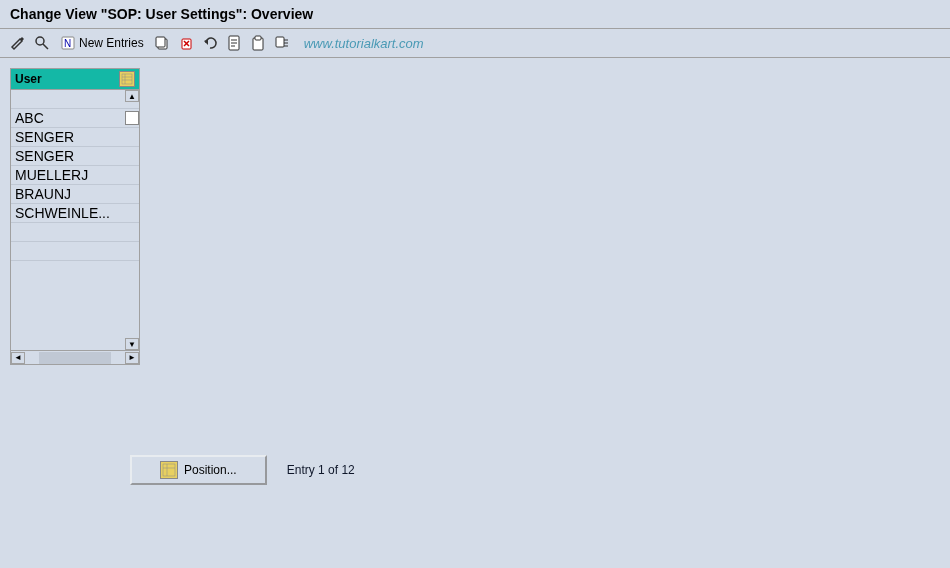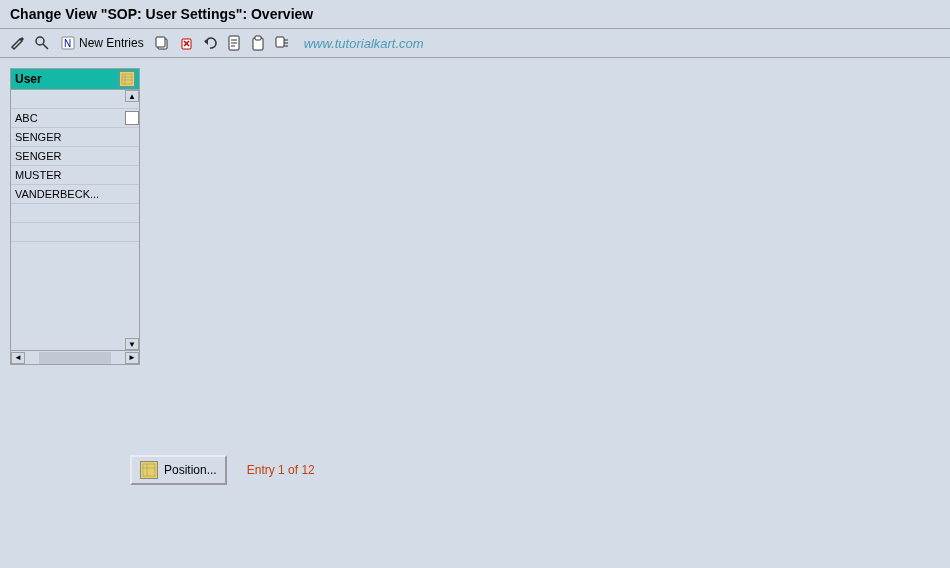--- a/index.html
+++ b/index.html
@@ -120,21 +120,21 @@
       display: flex;
       align-items: center;
       border-bottom: 1px solid #c0c8d4;
       height: 19px;
       padding-left: 4px;
       cursor: pointer;
       position: relative;
     }
 
     .row-text {
-      font-size: 11px;
+      font-size: 14px;
       color: #000;
       overflow: hidden;
       white-space: nowrap;
     }
 
     
     .checkbox-col {
       position: absolute;
       right: 0;
       width: 14px;
@@ -165,42 +165,42 @@
       display: flex;
       align-items: center;
       gap: 20px;
       padding-left: 130px;
     }
 
     .position-btn {
       display: flex;
       align-items: center;
       gap: 6px;
-      padding: 4px 8px;
+      padding: 4px 28px;
       background-color: #d4dce8;
       border: 2px outset #e8ecf0;
       cursor: pointer;
       font-size: 12px;
     }
 
     .position-icon {
       width: 18px;
       height: 18px;
       background-color: #e8d060;
       border: 1px solid #888;
       display: flex;
       align-items: center;
       justify-content: center;
       font-size: 9px;
       color: #333;
     }
 
     .entry-count {
       font-size: 12px;
-      color: #c2410c;
+      color: #0f172a;
     }
   </style>
 </head>
 <body>
 
 <div class="title-bar">
   <span>Change View "SOP: User Settings": Overview</span>
 </div>
 
 <div class="toolbar">
@@ -307,24 +307,27 @@
               <div class="checkbox-col"></div>
               <span class="row-text">ABC</span>
             </div>
             <div class="table-row-item">
               <span class="row-text">SENGER</span>
             </div>
             <div class="table-row-item">
               <span class="row-text">SENGER</span>
             </div>
             <div class="table-row-item">
-              <span class="row-text">MUSTER</span>
-            </div>
-            <div class="table-row-item">
-              <span class="row-text">VANDERBECK...</span>
+              <span class="row-text">MUELLERJ</span>
+            </div>
+            <div class="table-row-item">
+              <span class="row-text">BRAUNJ</span>
+            </div>
+            <div class="table-row-item">
+              <span class="row-text">SCHWEINLE...</span>
             </div>
             <div class="table-row-item">
               <span class="row-text"></span>
             </div>
             <div class="table-row-item">
               <span class="row-text"></span>
             </div>
           </div>
 
         <div style="position:absolute; right:0; bottom:0; width:14px; z-index:2;">

